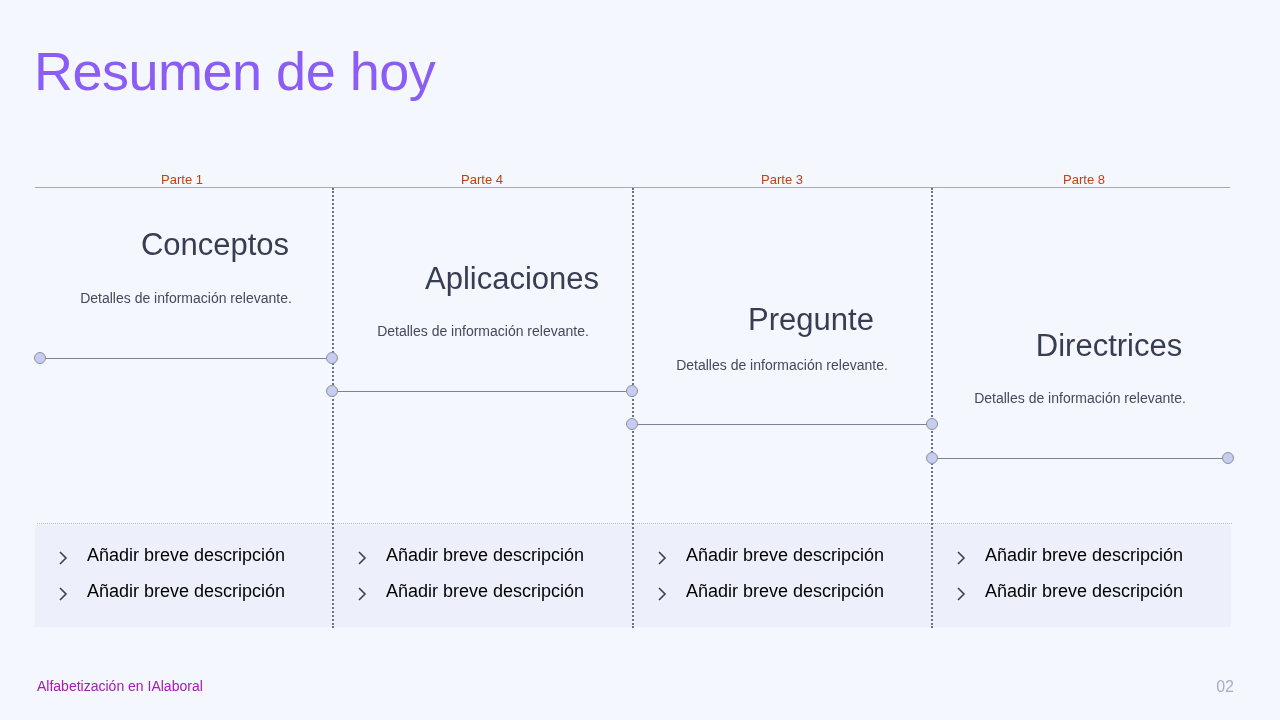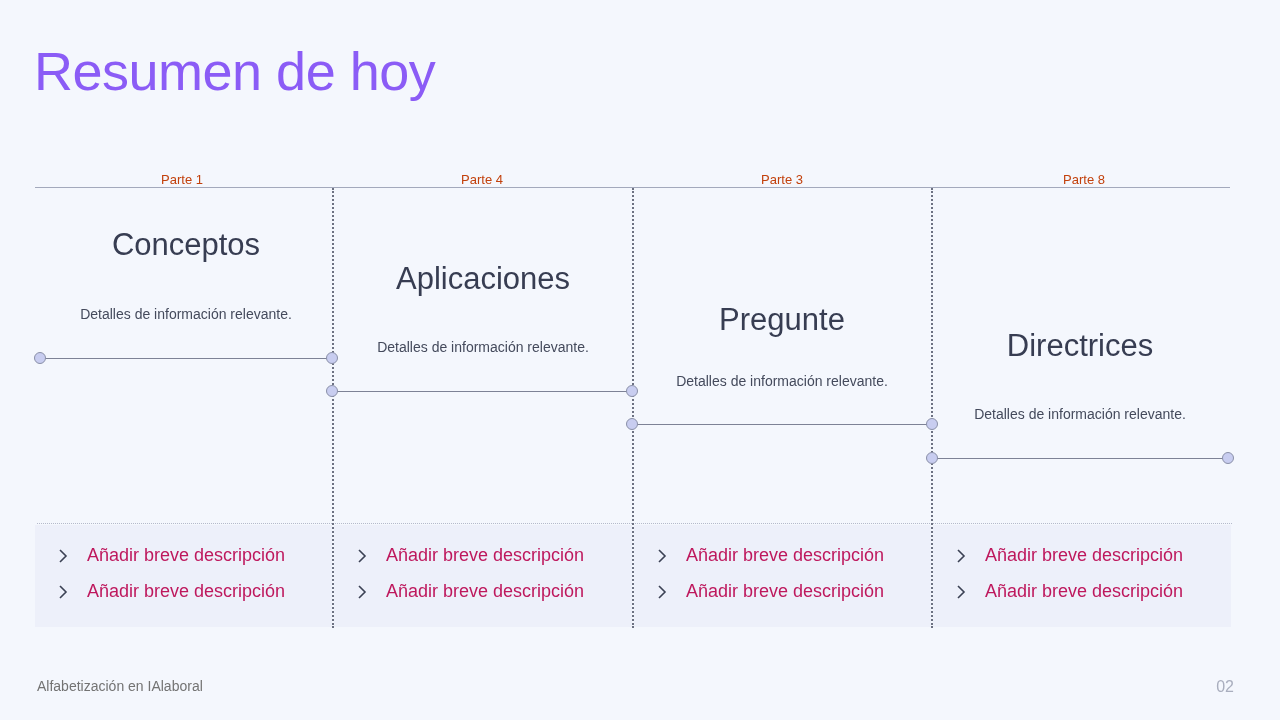--- a/index.html
+++ b/index.html
@@ -26,49 +26,49 @@
   .vdots {
     position: absolute; width: 0; top: 188px; height: 440px;
     border-left: 2px dotted #6c7182;
   }
   .hdots {
     position: absolute; left: 37px; top: 523px; width: 1195px; height: 0;
     border-top: 1px dotted #b5bacb;
   }
   .col-title {
     position: absolute; font-size: 31px; color: #373d52;
-    transform: translateX(-50%); white-space: nowrap;
+    transform: translateX(-50%); white-space: nowrap; margin-left: 29px;
   }
   .col-desc {
     position: absolute; font-size: 14px; color: #444a5c;
-    transform: translateX(-50%); white-space: nowrap; margin-top: 16px;
+    transform: translateX(-50%); white-space: nowrap;
   }
   .step-line {
     position: absolute; height: 0; border-top: 1px solid #7d8296;
   }
   .node {
     position: absolute; width: 10px; height: 10px; border-radius: 50%;
     background: #c8cdf0; border: 1px solid #8a90a8;
     transform: translate(-50%, -50%);
   }
   .bullet-box {
     position: absolute; top: 525px; height: 102px;
     background: #edf0fa;
   }
   .bullet {
-    position: absolute; left: 22px; font-size: 18px; color: #be185d;
-    white-space: nowrap; display: flex; align-items: center;
+    position: absolute; left: 22px; font-size: 18px; color: #000000;
+    white-space: nowrap; display: flex; align-items: flex-end;
   }
   .chev {
     display: inline-block; width: 16px; margin-right: 14px;
     font-size: 18px; color: #3b4154;
   }
   .chev svg { display: block; }
   .footer-left {
-    position: absolute; left: 37px; top: 678px; font-size: 14px; color: #737373;
+    position: absolute; left: 37px; top: 678px; font-size: 14px; color: #a21caf;
   }
   .footer-right {
     position: absolute; right: 46px; top: 678px; font-size: 16px; color: #a9aebe;
   }
 </style>
 </head>
 <body>
 
 <h1 class="title">Resumen de hoy</h1>
 

